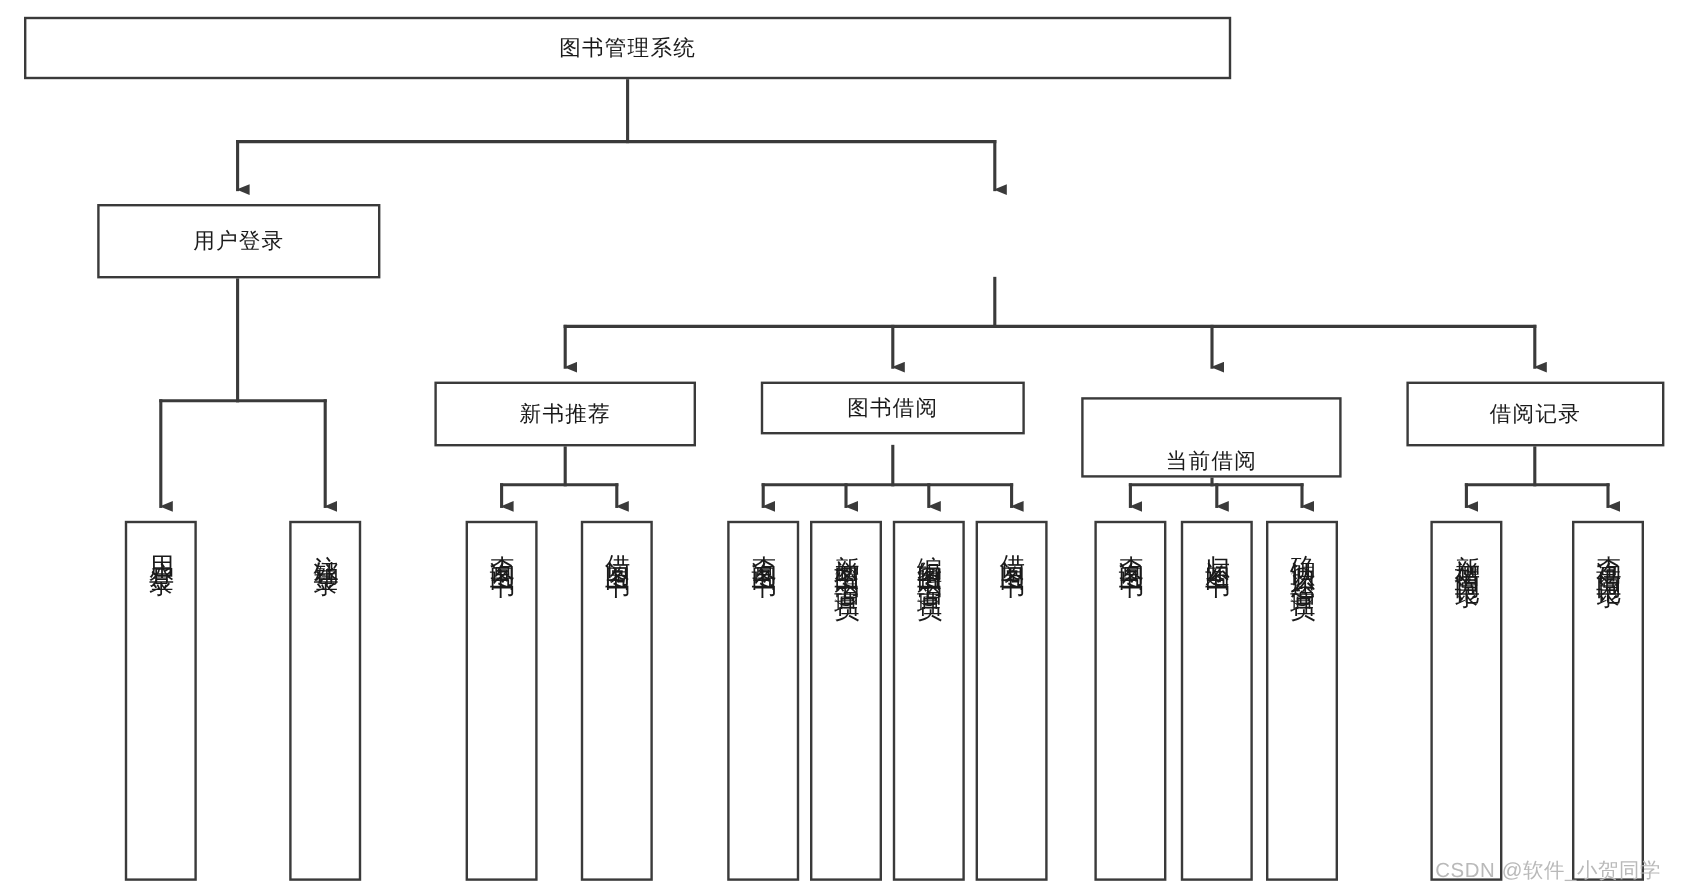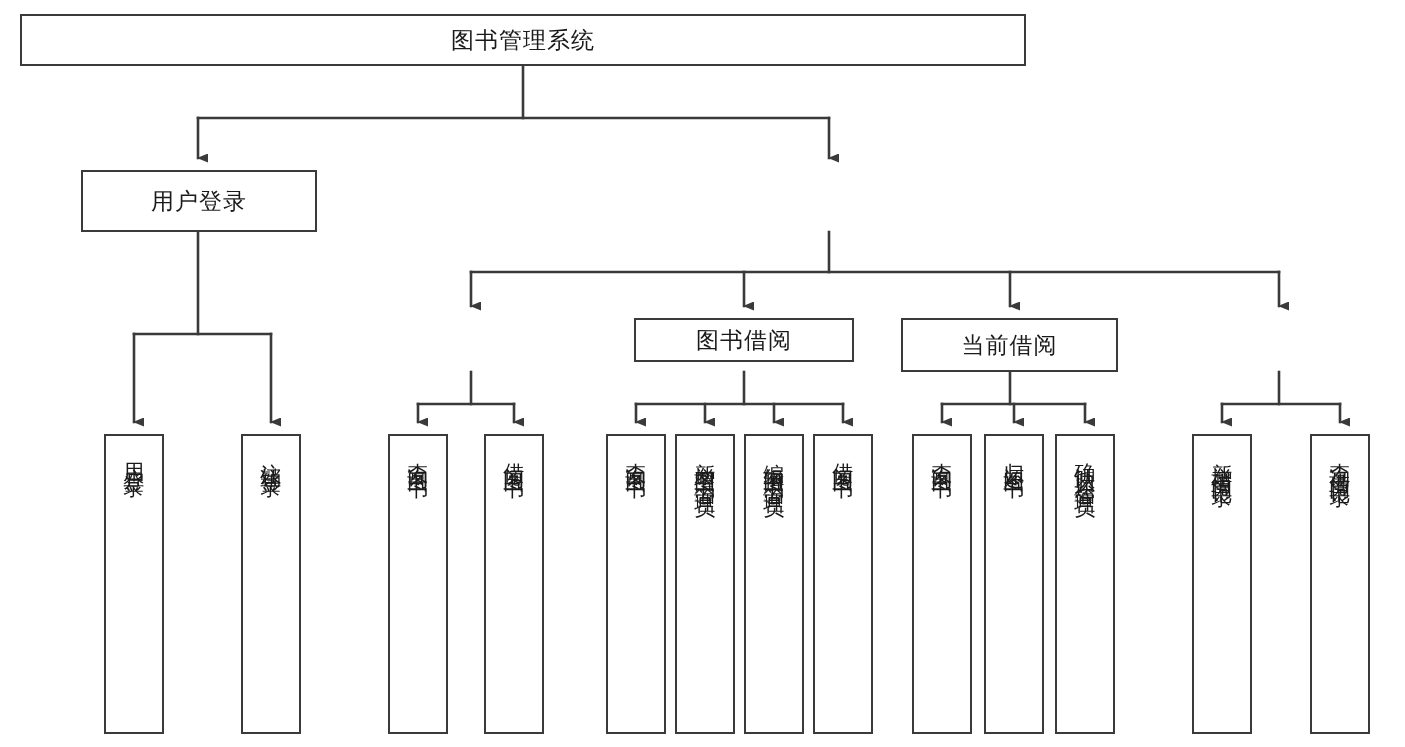--- a/index.html
+++ b/index.html
@@ -30,21 +30,21 @@
     position: absolute;
     box-sizing: border-box;
     border: 2px solid #3a3a3a;
     background: #ffffff;
     color: #1a1a1a;
   }
   .node-h {
     display: flex;
     align-items: center;
     justify-content: center;
-    font-size: 23px;
+    font-size: 18px;
     letter-spacing: 1px;
   }
   .node-v {
     display: flex;
     align-items: flex-start;
     justify-content: center;
     padding-top: 10px;
   }
   .node-v .vtext {
     writing-mode: vertical-rl;
@@ -118,25 +118,31 @@
   </svg>
 
   <div class="node-box node-h" style="left:20px; top:14px; width:1006px; height:52px;">
     <span>图书管理系统</span>
   </div>
 
   <div class="node-box node-h" style="left:81px; top:170px; width:236px; height:62px;">
     <span>用户登录</span>
   </div>
 
+  <div class="node-box node-h" style="left:362px; top:318px; width:218px; height:54px;">
+    <span>新书推荐</span>
+  </div>
   <div class="node-box node-h" style="left:634px; top:318px; width:220px; height:44px;">
     <span>图书借阅</span>
   </div>
-  <div class="node-box node-h" style="left:901px; top:318px; width:217px; height:54px;">
+  <div class="node-box node-h" style="left:901px; top:331px; width:217px; height:67px;align-items:flex-end;">
     <span>当前借阅</span>
+  </div>
+  <div class="node-box node-h" style="left:1172px; top:318px; width:215px; height:54px;">
+    <span>借阅记录</span>
   </div>
 
   <div class="node-box node-v" style="left:104px; top:434px; width:60px; height:300px;">
     <span class="vtext">用户登录</span>
   </div>
   <div class="node-box node-v" style="left:241px; top:434px; width:60px; height:300px;">
     <span class="vtext">注销登录</span>
   </div>
   <div class="node-box node-v" style="left:388px; top:434px; width:60px; height:300px;">
     <span class="vtext">查询图书</span>
@@ -165,14 +171,15 @@
   <div class="node-box node-v" style="left:1055px; top:434px; width:60px; height:300px;">
     <span class="vtext">确认归还（管理员）</span>
   </div>
   <div class="node-box node-v" style="left:1192px; top:434px; width:60px; height:300px;">
     <span class="vtext">新增借阅记录</span>
   </div>
   <div class="node-box node-v" style="left:1310px; top:434px; width:60px; height:300px;">
     <span class="vtext">查询借阅记录</span>
   </div>
 
+  <div class="watermark" style="left:1196px; top:714px;">CSDN @软件_小贺同学</div>
 
 </div>
 
 </body></html>

